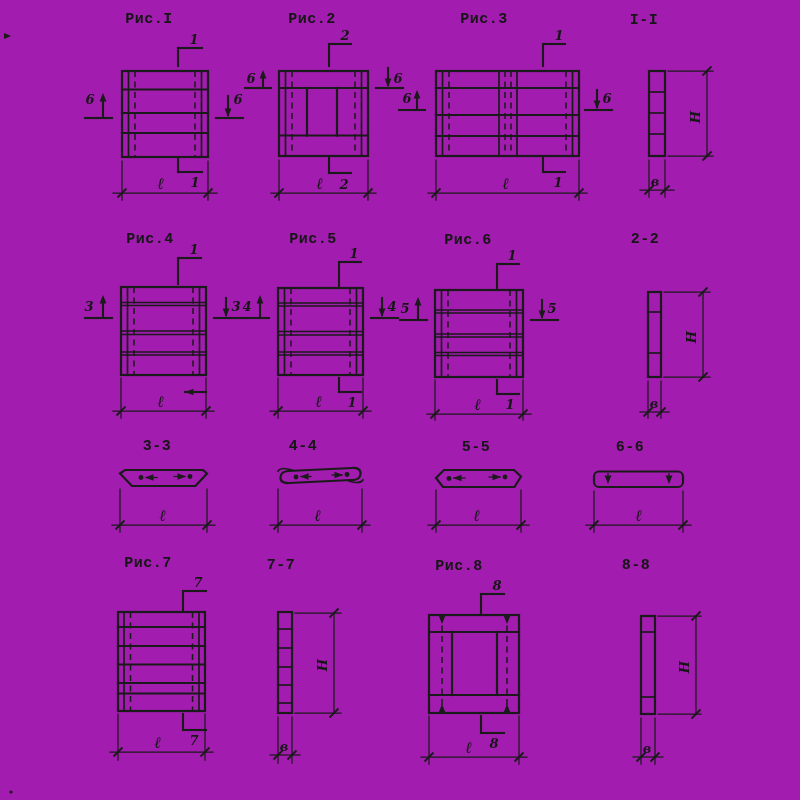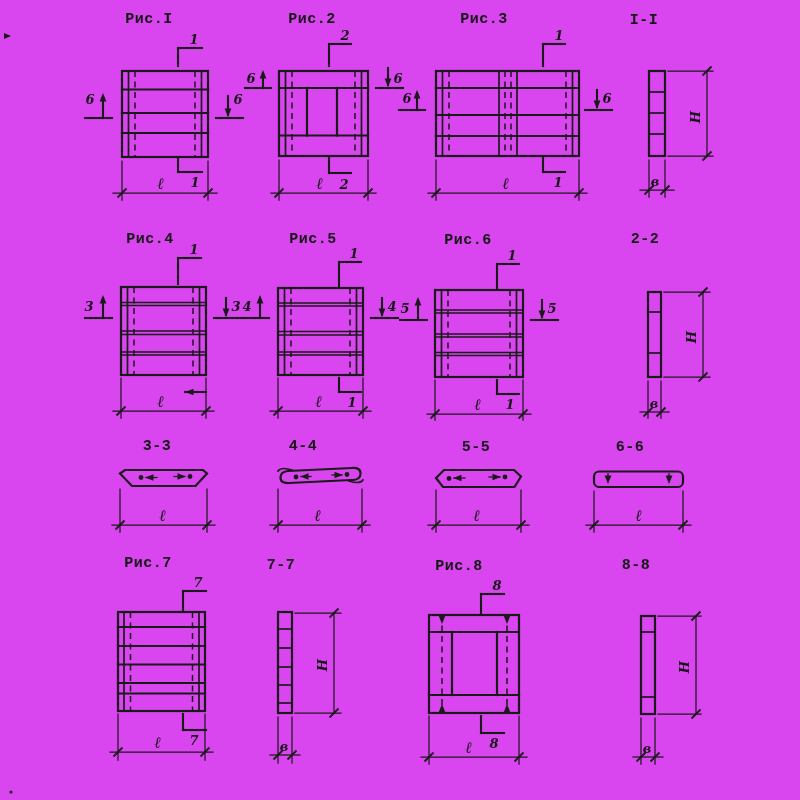--- a/index.html
+++ b/index.html
@@ -1,16 +1,16 @@
 <!DOCTYPE html>
 <html><head>
 <meta charset="utf-8">
 <style>
   html,body{margin:0;padding:0;background:#fdfdfb;}
-  .sheet{width:800px;height:800px;background:#d946ef;position:relative;font-family:"Liberation Mono",monospace;}
+  .sheet{width:800px;height:800px;background:#a21caf;position:relative;font-family:"Liberation Mono",monospace;}
   svg{display:block}
   .s2{stroke:#1a1a1a;stroke-width:2.2;fill:none;stroke-linecap:square}
   .s1{stroke:#1a1a1a;stroke-width:1.7;fill:none;stroke-linecap:square}
   .dash{stroke:#1a1a1a;stroke-width:1.5;fill:none;stroke-dasharray:6 4.5}
   .mk{stroke:#1a1a1a;stroke-width:2.1;fill:none;stroke-linecap:square}
   .dim{stroke:#1a1a1a;stroke-width:1.25;fill:none;stroke-linecap:square}
   .fl{fill:#1a1a1a;stroke:none}
   text{fill:#161616}
   .t-title{font:700 15px "Liberation Mono",monospace;letter-spacing:.5px}
   .t-hand{font:italic 700 13px "DejaVu Serif",serif}

